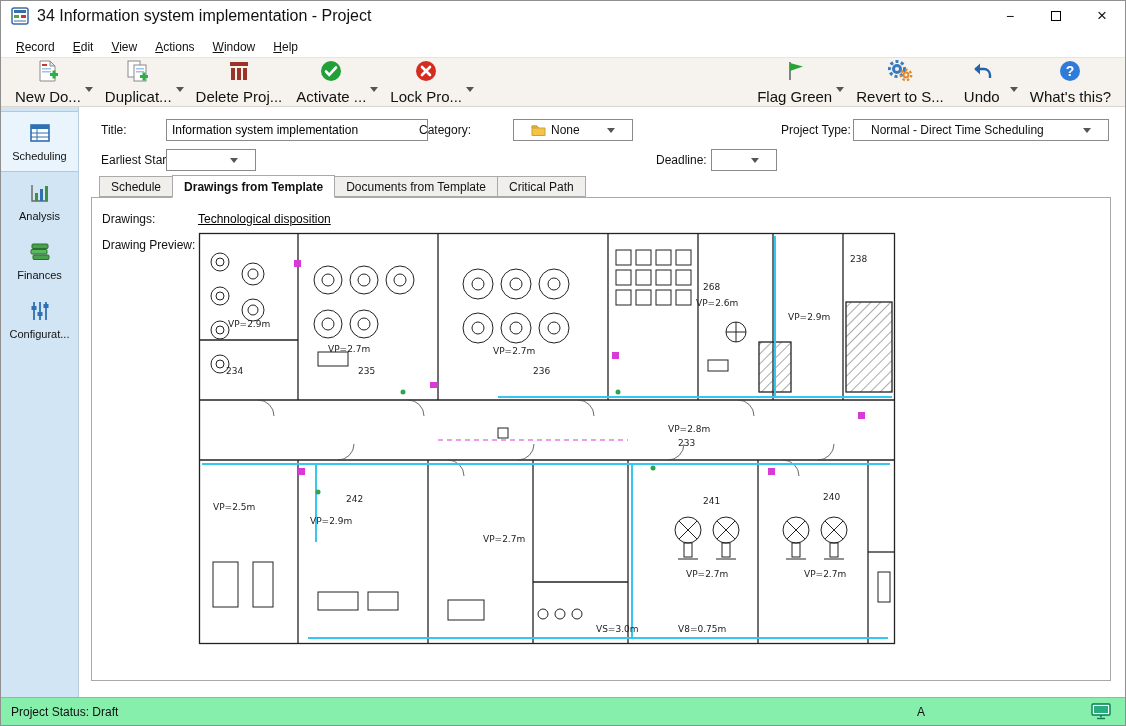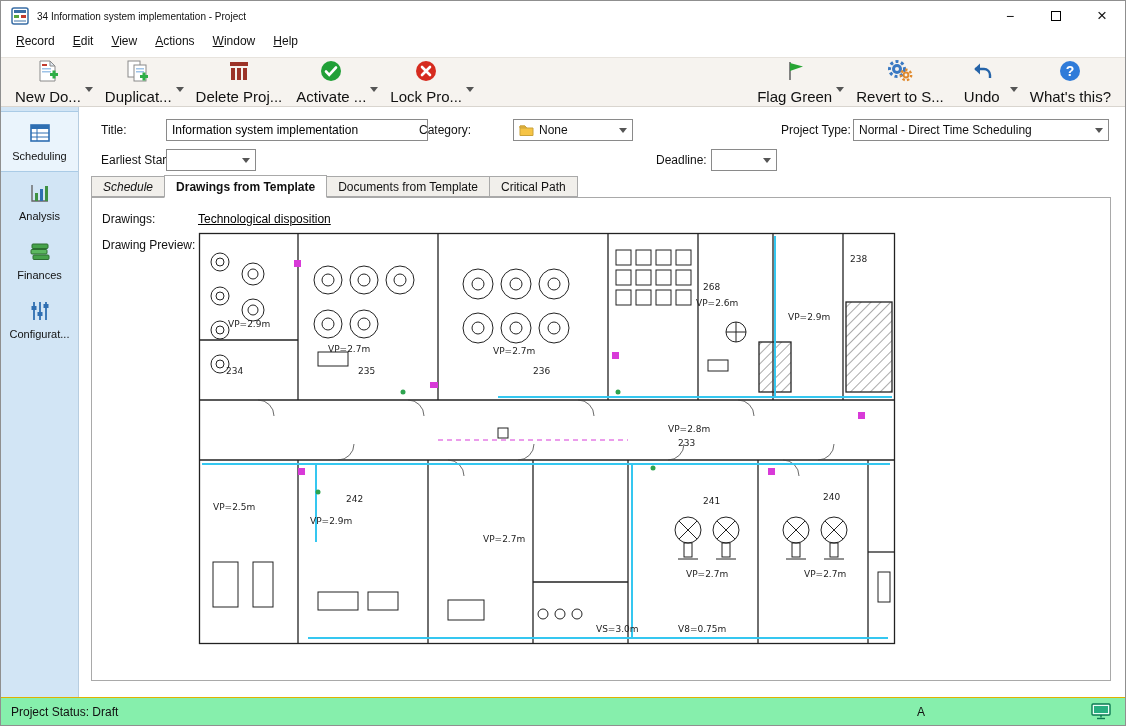--- a/index.html
+++ b/index.html
@@ -12,57 +12,57 @@
     border: 1px solid #8f8f8f;
     position: relative;
     overflow: hidden;
   }
   u { text-decoration: underline; }
   button { font: inherit; background: transparent; border: none; color: inherit; cursor: default; }
 
   
   .titlebar { height:30px; display:flex; align-items:center; background:#fff; padding-left:10px; }
   .app-icon { width:18px; height:18px; display:inline-flex; }
-  .title-text { margin-left:8px; font-size:10px; }
+  .title-text { margin-left:8px; font-size:16px; }
   .win-controls { margin-left:auto; display:flex; height:30px; }
   .win-btn { width:46px; height:30px; display:flex; align-items:center; justify-content:center; font-size:14px; }
   .max-box { width:10px; height:10px; border:1px solid #000; display:inline-block; }
   .win-btn.close { font-size:17px; }
 
   
-  .menubar { height:26px; display:flex; align-items:flex-start; background:#fff; padding:0 6px; }
+  .menubar { height:26px; display:flex; align-items:flex-end; background:#fff; padding:0 6px; }
   .menu-item { padding:3px 9px; }
 
   
   .toolbar { height:50px; background:#f6f3ef; border-top:1px solid #e7e3dd; border-bottom:1px solid #d9d5cf; display:flex; align-items:center; padding:0 10px; }
   .tool-wrap { display:flex; align-items:center; margin-right:6px; }
   .tool { display:flex; flex-direction:column; align-items:center; justify-content:center; min-width:56px; height:46px; padding:1px 4px; }
   .tool .tlabel { font-size:15px; margin-top:2px; white-space:nowrap; }
   .caret { width:0; height:0; border-left:4px solid transparent; border-right:4px solid transparent; border-top:5px solid #555; margin:14px 2px 0 0; }
   .toolbar-right { margin-left:auto; display:flex; align-items:center; }
 
   
   .sidebar { position:absolute; left:0; top:106px; bottom:28px; width:78px; background:#d2e5f5; border-right:1px solid #b7cde0; padding-top:4px; }
   .side-item { display:flex; flex-direction:column; align-items:center; gap:3px; padding:9px 2px; font-size:11px; text-align:center; width:100%; }
   .side-item.active { background:#eaf4fc; border-top:1px solid #aacbe6; border-bottom:1px solid #aacbe6; }
   .slabel { white-space:nowrap; overflow:hidden; max-width:80px; }
 
   
   .main { position:absolute; left:82px; top:106px; right:0; bottom:28px; background:#fff; }
   .flabel { position:absolute; font-size:12px; white-space:nowrap; }
   .tinput { position:absolute; height:22px; border:1px solid #8a8a8a; background:#fff; padding:0 5px; font:12px "Liberation Sans", sans-serif; }
-  .combo { position:absolute; height:22px; border:1px solid #8a8a8a; background:#fff; display:flex; align-items:center; padding:0 5px; }
+  .combo { position:absolute; height:22px; border:1px solid #8a8a8a; background:#fff; display:flex; align-items:center; padding:0 17px; }
   .combo .chev { margin-left:auto; width:0; height:0; border-left:4px solid transparent; border-right:4px solid transparent; border-top:5px solid #555; }
   .combo .cval { white-space:nowrap; overflow:hidden; }
   .folder-ic { display:inline-flex; margin-right:5px; }
 
   
   .tabs { position:absolute; left:8px; top:68px; display:flex; align-items:flex-end; z-index:3; }
   .tab { height:21px; line-height:20px; padding:0 11px; border:1px solid #a9a9a9; background:#f1efeb; margin-left:-1px; white-space:nowrap; }
-  .tab:first-child { margin-left:0;font-style:italic; }
+  .tab:first-child { margin-left:8px; }
   .tab.active { height:23px; line-height:22px; background:#fff; font-weight:bold; border-bottom:1px solid #fff; margin-bottom:-1px; z-index:4; position:relative; }
   .content-panel { position:absolute; left:8px; right:14px; top:90px; bottom:16px; border:1px solid #a9a9a9; background:#fff; z-index:1; }
   .drawings-label { position:absolute; left:10px; top:14px; }
   .drawing-link { position:absolute; left:106px; top:14px; text-decoration:underline; color:#000; }
   .preview-label { position:absolute; left:10px; top:40px; }
   .drawing-box { position:absolute; left:106px; top:34px; width:698px; height:413px; background:#fff; }
 
   
   .statusbar { position:absolute; left:0; right:0; bottom:0; height:28px; background:#86efac; border-top:1px solid #dfb000; display:flex; align-items:center; padding:0 10px; }
   .status-indicator { position:absolute; left:916px; top:7px; }

